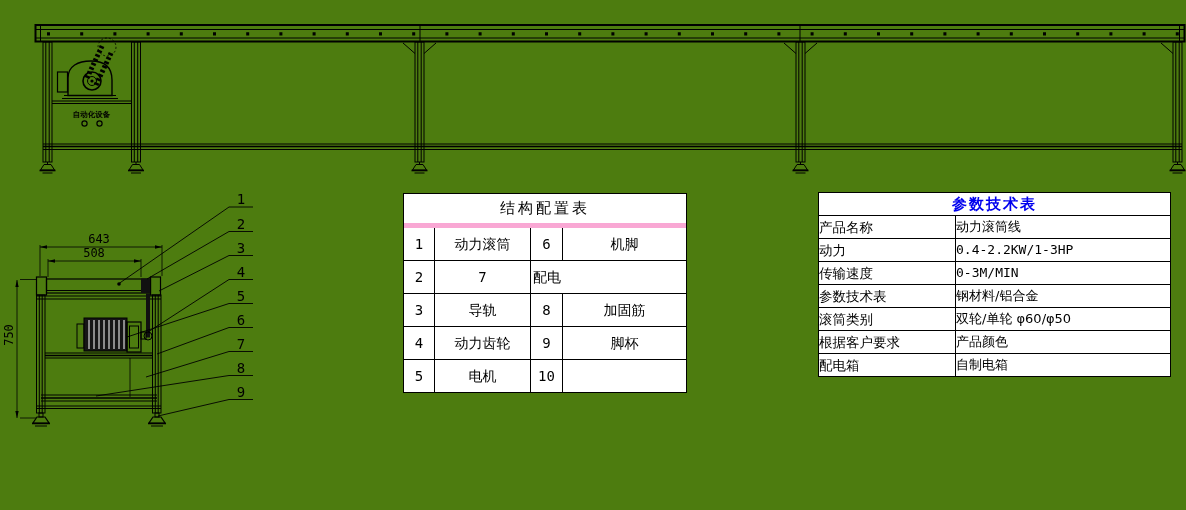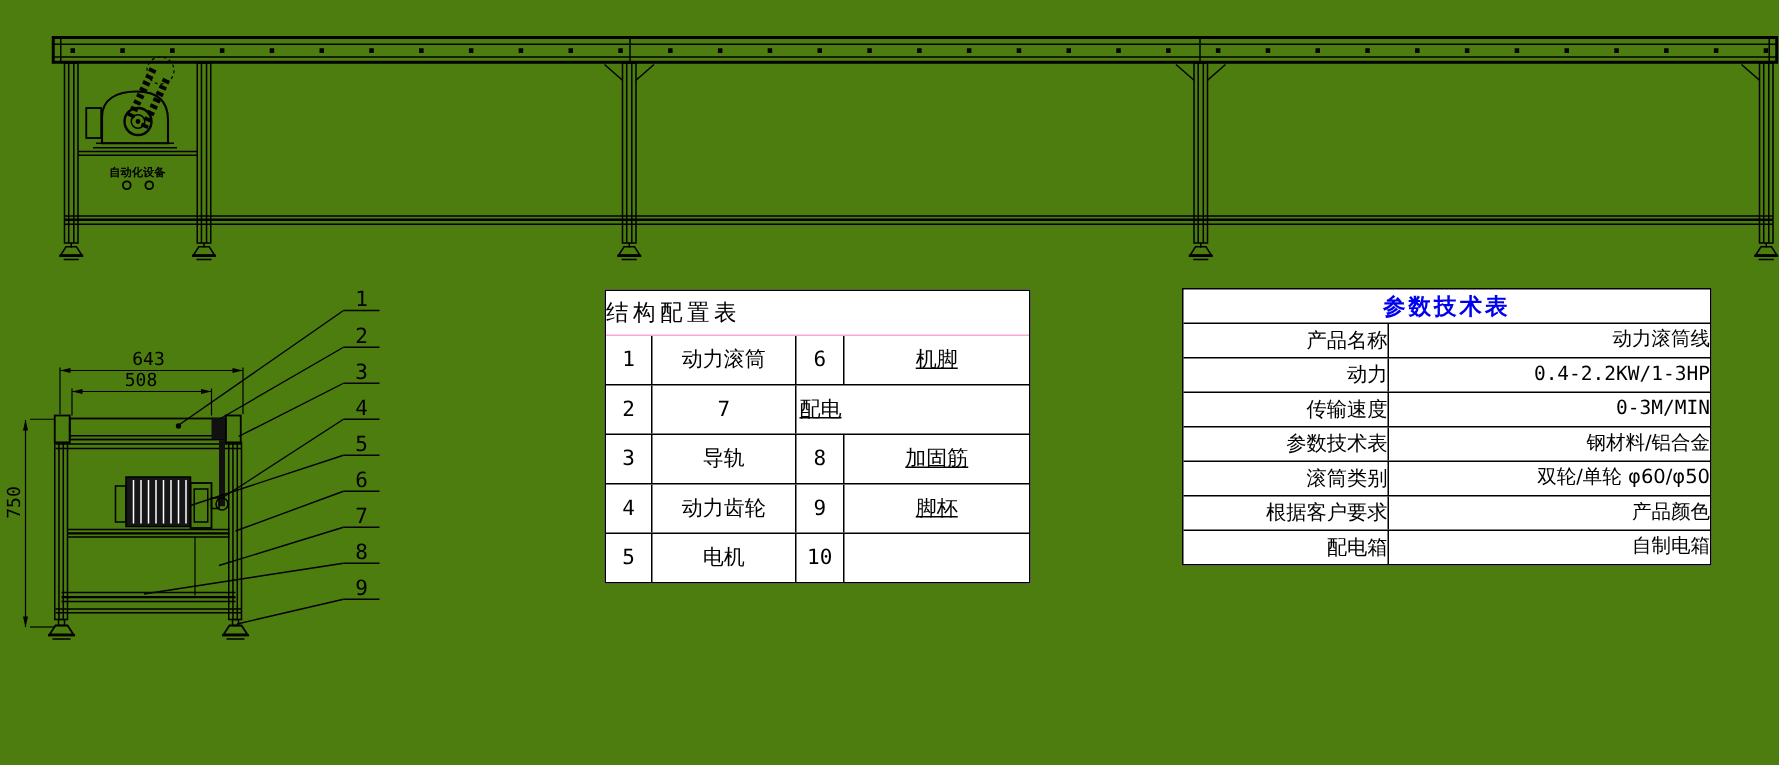--- a/index.html
+++ b/index.html
@@ -2,32 +2,32 @@
 <html><head>
 <meta charset="utf-8">
 <style>
   html,body{margin:0;padding:0;background:#fff;}
   .canvas{position:relative;width:1186px;height:510px;background:#4d7c0f;overflow:hidden;
           font-family:"DejaVu Sans",sans-serif;color:#000;}
   svg{position:absolute;display:block;}
   .ln{stroke:#000;fill:none;}
   .tbl{position:absolute;background:#fff;border:1.5px solid #000;box-sizing:border-box;}
   .cfg{left:403px;top:193px;width:284px;}
-  .cfg .title{height:29px;line-height:29px;text-align:left;font-size:15px;
-              border-bottom:1px solid #f9a8d4;letter-spacing:3px;}
+  .cfg .title{height:29px;line-height:29px;text-align:center;font-size:15px;
+              border-bottom:5px solid #f9a8d4;letter-spacing:3px;}
   .cfg .row{display:grid;grid-template-columns:31px 96px 32px 1fr;height:32px;
             line-height:32px;text-align:center;font-size:14px;border-bottom:1px solid #000;}
   .cfg .row:last-child{border-bottom:none;}
   .cfg .row>div{border-right:1px solid #000;overflow:hidden;}
-  .cfg .row>div:last-child{border-right:none;text-decoration:underline;}
-  .prm{left:788px;top:192px;width:353px;}
+  .cfg .row>div:last-child{border-right:none;}
+  .prm{left:818px;top:192px;width:353px;}
   .prm .title{height:22px;line-height:22px;text-align:center;font-size:15px;font-weight:bold;
               color:#0000ee;border-bottom:1px solid #000;letter-spacing:2px;}
   .prm .row{display:grid;grid-template-columns:137px 1fr;height:22px;line-height:22px;
-            text-align:right;font-size:13px;border-bottom:1px solid #000;}
+            text-align:left;font-size:13px;border-bottom:1px solid #000;}
   .prm .row:last-child{border-bottom:none;}
   .prm .row>div{overflow:hidden;white-space:nowrap;}
   .prm .row>div:first-child{border-right:1px solid #000;font-size:13.5px;}
   .num{font-family:"DejaVu Sans Mono",monospace;}
 </style>
 </head>
 <body>
 
 <div class="canvas">
 

